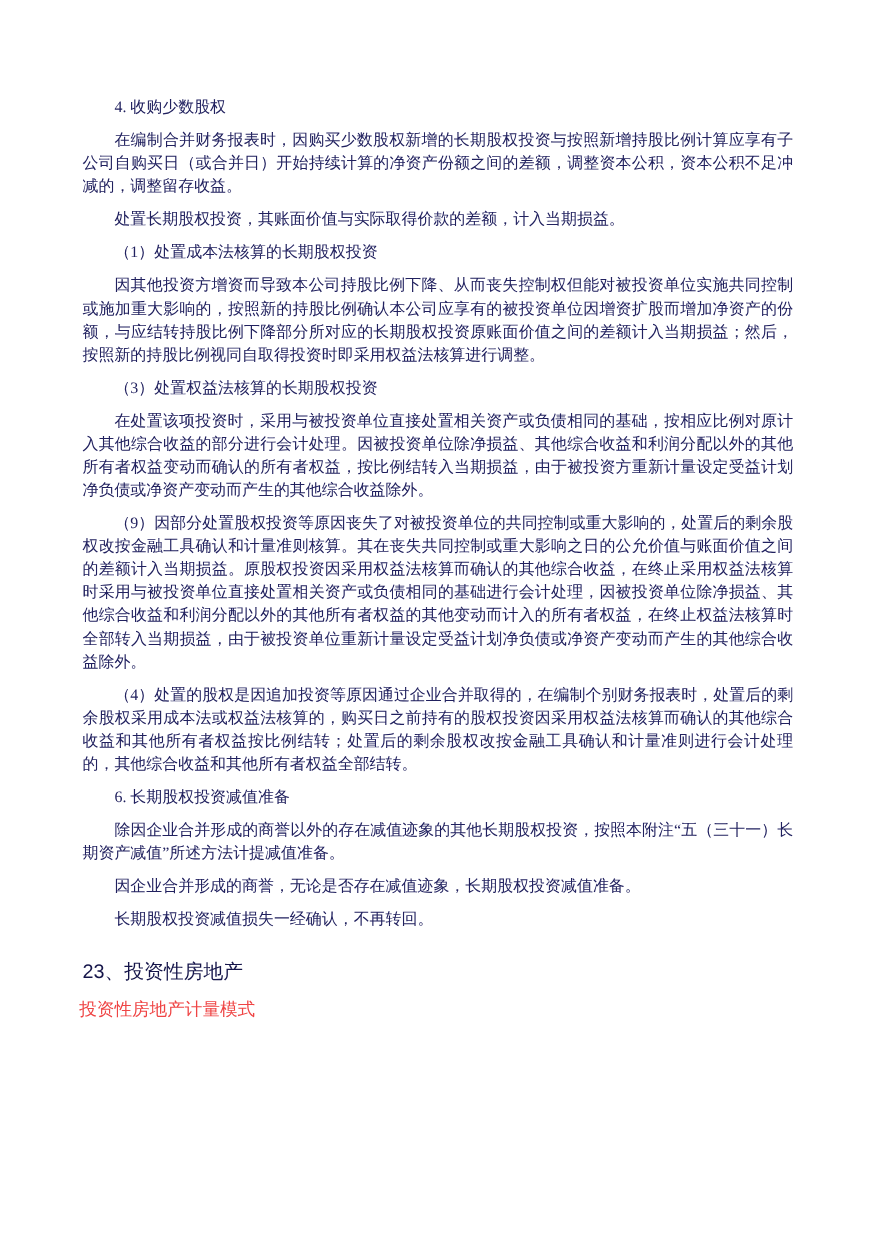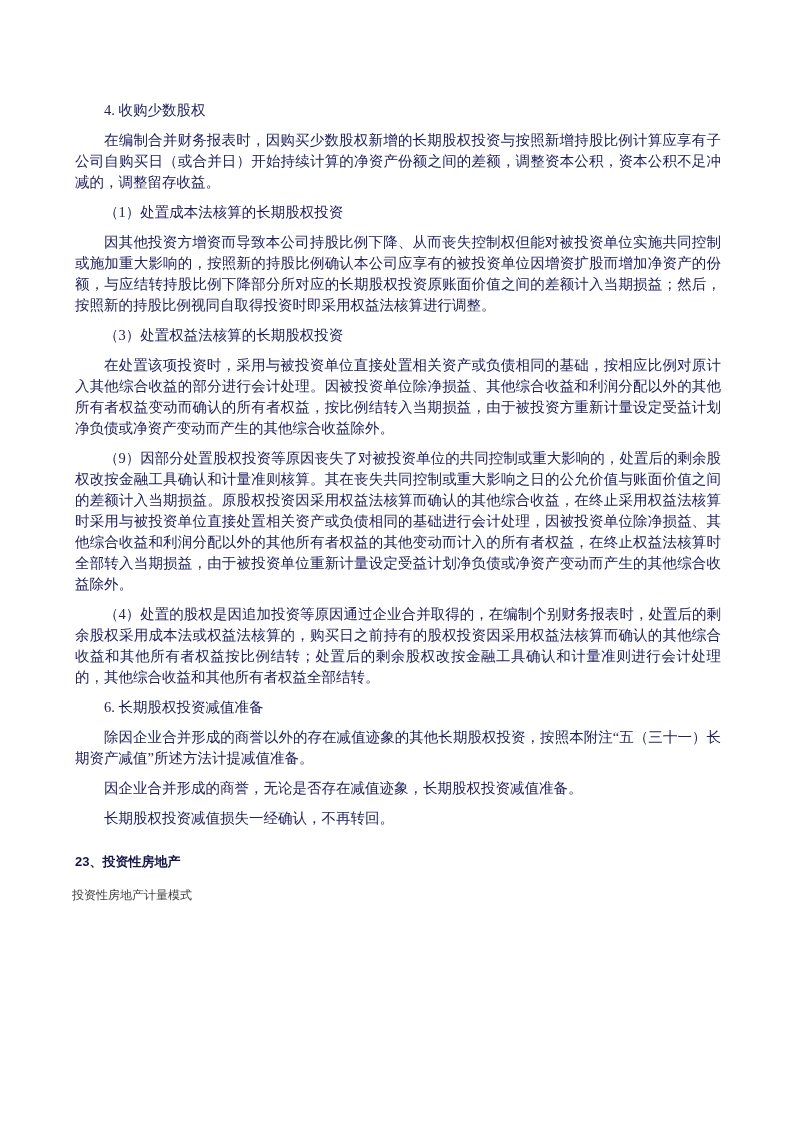--- a/index.html
+++ b/index.html
@@ -13,55 +13,56 @@
     height: 1122px;
     margin: 0 auto;
     background: #ffffff;
     overflow: hidden;
     font-family: "Liberation Serif", "DejaVu Serif", serif;
   }
   .content {
     position: absolute;
     left: 75px;
     right: 72px;
-    top: 100px;
+    top: 88px;
   }
   .para {
     font-size: 14.5px;
     line-height: 21px;
     color: #21215f;
     text-align: justify;
     text-indent: 2em;
     margin: 0 0 9px 0;
     word-break: break-all;
   }
   .section-heading {
-    font-size: 13px;
-    font-weight: bold;
+    font-size: 18px;
+    font-weight: normal;
     color: #15154a;
     text-indent: 0;
     margin: 24px 0 16px 0;
     font-family: "Liberation Sans", "DejaVu Sans", sans-serif;
   }
   .footer-note {
-    font-size: 12px;
+    font-size: 16px;
     line-height: 16px;
-    color: #404040;
+    color: #ef4444;
     text-indent: 0;
     margin: 12px 0 0 -3px;
   }
 </style>
 </head>
 <body>
 
 <div class="page">
   <div class="content">
 
     <p class="para">4. 收购少数股权</p>
     <p class="para">在编制合并财务报表时，因购买少数股权新增的长期股权投资与按照新增持股比例计算应享有子公司自购买日（或合并日）开始持续计算的净资产份额之间的差额，调整资本公积，资本公积不足冲减的，调整留存收益。</p>
+    <p class="para">处置长期股权投资，其账面价值与实际取得价款的差额，计入当期损益。</p>
     <p class="para">（1）处置成本法核算的长期股权投资</p>
     <p class="para">因其他投资方增资而导致本公司持股比例下降、从而丧失控制权但能对被投资单位实施共同控制或施加重大影响的，按照新的持股比例确认本公司应享有的被投资单位因增资扩股而增加净资产的份额，与应结转持股比例下降部分所对应的长期股权投资原账面价值之间的差额计入当期损益；然后，按照新的持股比例视同自取得投资时即采用权益法核算进行调整。</p>
     <p class="para">（3）处置权益法核算的长期股权投资</p>
     <p class="para">在处置该项投资时，采用与被投资单位直接处置相关资产或负债相同的基础，按相应比例对原计入其他综合收益的部分进行会计处理。因被投资单位除净损益、其他综合收益和利润分配以外的其他所有者权益变动而确认的所有者权益，按比例结转入当期损益，由于被投资方重新计量设定受益计划净负债或净资产变动而产生的其他综合收益除外。</p>
     <p class="para">（9）因部分处置股权投资等原因丧失了对被投资单位的共同控制或重大影响的，处置后的剩余股权改按金融工具确认和计量准则核算。其在丧失共同控制或重大影响之日的公允价值与账面价值之间的差额计入当期损益。原股权投资因采用权益法核算而确认的其他综合收益，在终止采用权益法核算时采用与被投资单位直接处置相关资产或负债相同的基础进行会计处理，因被投资单位除净损益、其他综合收益和利润分配以外的其他所有者权益的其他变动而计入的所有者权益，在终止权益法核算时全部转入当期损益，由于被投资单位重新计量设定受益计划净负债或净资产变动而产生的其他综合收益除外。</p>
     <p class="para">（4）处置的股权是因追加投资等原因通过企业合并取得的，在编制个别财务报表时，处置后的剩余股权采用成本法或权益法核算的，购买日之前持有的股权投资因采用权益法核算而确认的其他综合收益和其他所有者权益按比例结转；处置后的剩余股权改按金融工具确认和计量准则进行会计处理的，其他综合收益和其他所有者权益全部结转。</p>
     <p class="para">6. 长期股权投资减值准备</p>
     <p class="para">除因企业合并形成的商誉以外的存在减值迹象的其他长期股权投资，按照本附注“五（三十一）长期资产减值”所述方法计提减值准备。</p>
     <p class="para">因企业合并形成的商誉，无论是否存在减值迹象，长期股权投资减值准备。</p>
     <p class="para">长期股权投资减值损失一经确认，不再转回。</p>

